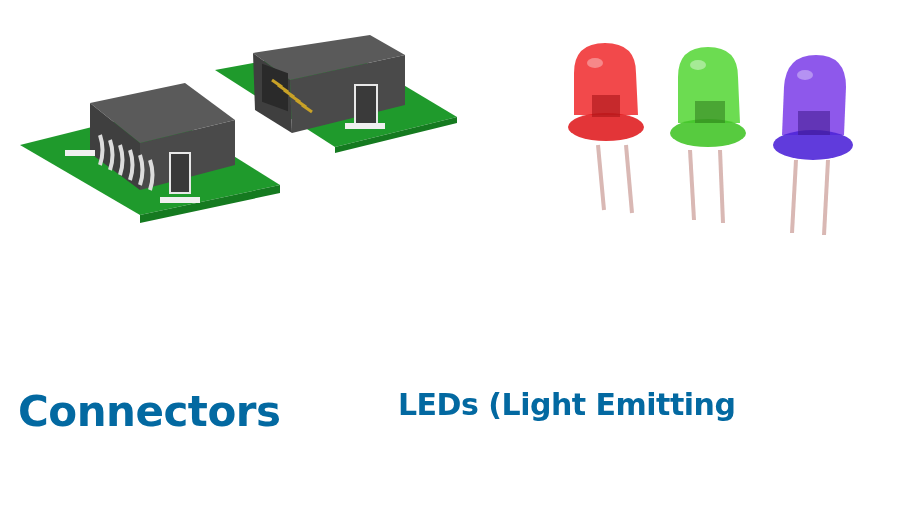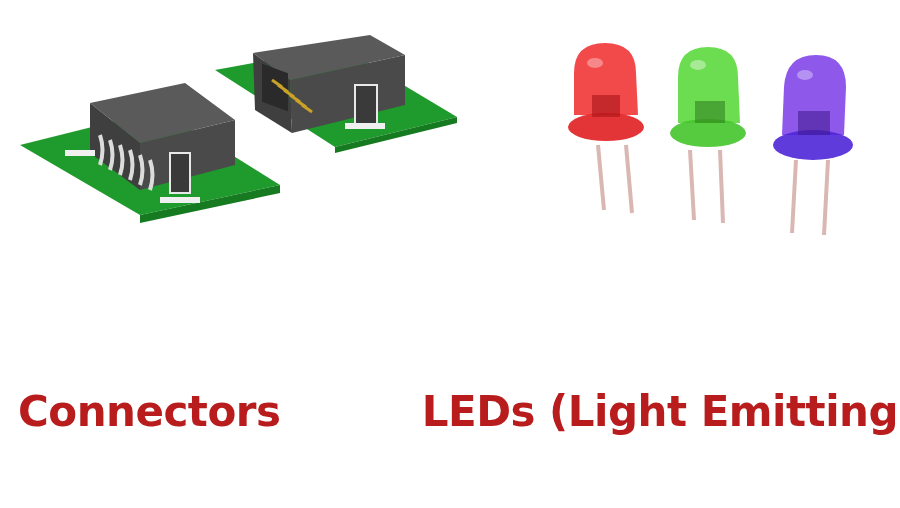--- a/index.html
+++ b/index.html
@@ -1,19 +1,19 @@
 <!DOCTYPE html>
 <html><head>
 <meta charset="utf-8">
 <style>
   html, body { margin: 0; padding: 0; background: #ffffff; }
   body { width: 900px; height: 508px; position: relative; overflow: hidden; font-family: "Liberation Sans", sans-serif; }
-  .caption { position: absolute; color: #b91c1c; font-weight: 700; font-family: "DejaVu Sans", sans-serif; letter-spacing: -0.5px; line-height: 1.15; }
+  .caption { position: absolute; color: #0369a1; font-weight: 700; font-family: "DejaVu Sans", sans-serif; letter-spacing: -0.5px; line-height: 1.15; }
   #cap-connectors { left: 18px; top: 388px; font-size: 42px; }
-  #cap-leds { left: 398px; top: 388px; width: 500px; font-size: 42px; text-align: right; }
+  #cap-leds { left: 398px; top: 388px; width: 500px; font-size: 30px; text-align: left; }
   .illus { position: absolute; }
 </style>
 </head>
 <body>
 
 <svg class="illus" style="left:10px;top:25px" width="450" height="200" viewBox="0 0 450 200">
 
   <polygon points="205,45 330,22 447,92 325,122" fill="#1f9a2c"></polygon>
   <polygon points="325,122 447,92 447,98 325,128" fill="#157a20"></polygon>
 

